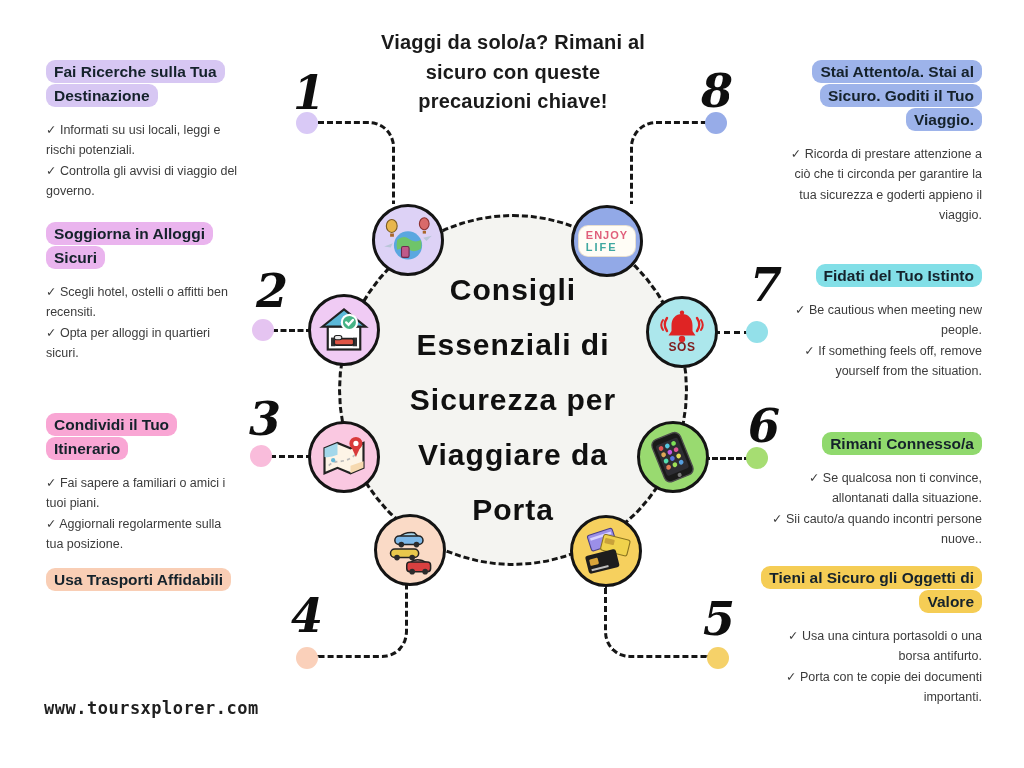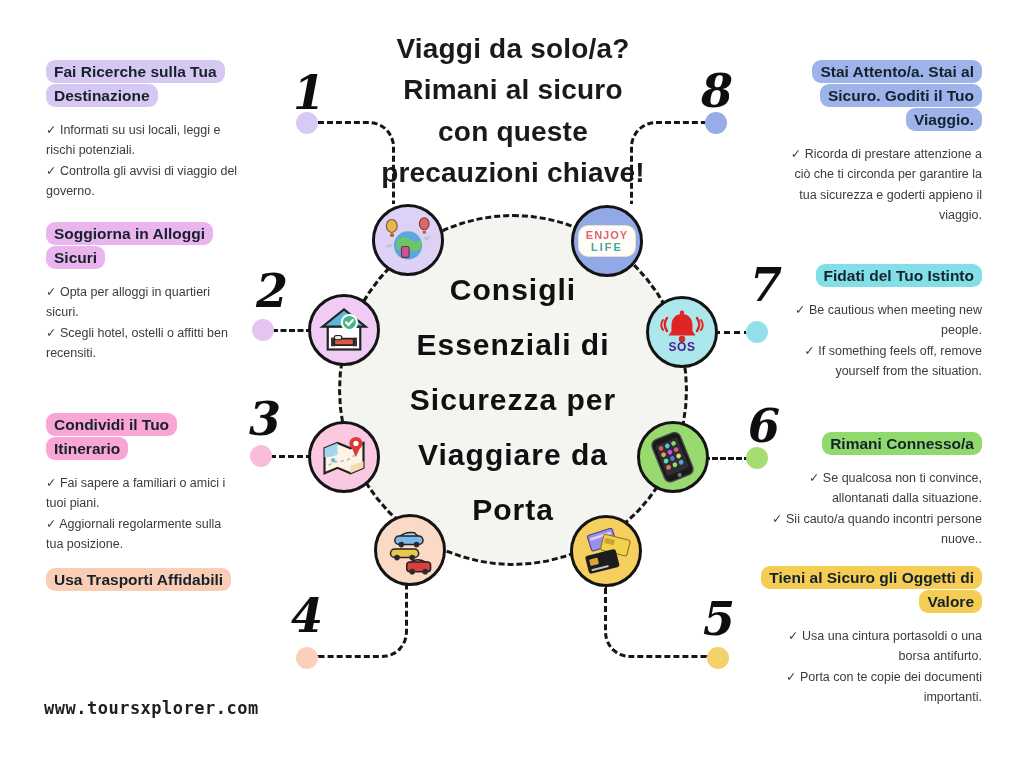--- a/index.html
+++ b/index.html
@@ -6,21 +6,21 @@
   html,body { width:1024px; height:768px; }
   body {
     position:relative; width:1024px; height:768px; background:#ffffff;
     font-family:"Liberation Sans", sans-serif; overflow:hidden;
   }
   .abs { position:absolute; }
 
   
   .title {
     left:380px; top:28px; width:266px; text-align:center;
-    font-weight:800; font-size:28px; line-height:1.48; color:#1a1a1a;
+    font-weight:800; font-size:20px; line-height:1.48; color:#1a1a1a;
     letter-spacing:.2px;
   }
 
   
   .center-circle {
     left:338px; top:214px; width:350px; height:352px; border-radius:50%;
     background:#f4f4f1; border:3px dashed #151515; z-index:1;
   }
   .center-text {
     left:338px; top:262px; width:350px; z-index:2; text-align:center;
@@ -98,23 +98,23 @@
   }
   .i1 { left:372px; top:204px; }
   .i2 { left:308px; top:294px; }
   .i3 { left:308px; top:421px; }
   .i4 { left:374px; top:514px; }
   .i5 { left:570px; top:515px; }
   .i6 { left:637px; top:421px; }
   .i7 { left:646px; top:296px; }
   .i8 { left:571px; top:205px; }
 
-  .sos-label { font-weight:800; font-size:12px; color:#4c1d95; letter-spacing:.5px; margin-top:-4px; }
+  .sos-label { font-weight:800; font-size:12px; color:#7f1d1d; letter-spacing:.5px; margin-top:-4px; }
   .enjoy-badge {
-    background:#fffdf6; border-radius:9px; padding:3px 7px; text-align:center;
+    background:#fffdf6; border-radius:9px; padding:3px 7px; 
     box-shadow:0 0 0 1px #e8e0d0; line-height:1.1;
   }
   .enjoy-badge .l1 { display:block; font-weight:800; font-size:11px; color:#e05f7b; letter-spacing:1px; }
   .enjoy-badge .l2 { display:block; font-weight:800; font-size:11px; color:#3fa8a0; letter-spacing:2px; }
 
   
   .website {
     left:44px; top:698px; font-family:"DejaVu Sans Mono", monospace;
     font-size:17px; color:#1f1f1f; letter-spacing:.5px; font-weight:bold;
   }
@@ -286,22 +286,22 @@
   <span class="hl" style="background-color: rgb(215, 199, 243); text-align: center;">Fai Ricerche sulla Tua Destinazione</span>
   <div class="body">
     <div>✓ Informati su usi locali, leggi e rischi potenziali.</div>
     <div>✓ Controlla gli avvisi di viaggio del governo.</div>
   </div>
 </div>
 
 <div class="abs tip tip2">
   <span class="hl" style="background-color: rgb(234, 180, 238);">Soggiorna in Alloggi Sicuri</span>
   <div class="body">
+    <div>✓ Scegli hotel, ostelli o affitti ben recensiti.</div>
     <div>✓ Opta per alloggi in quartieri sicuri.</div>
-    <div>✓ Scegli hotel, ostelli o affitti ben recensiti.</div>
   </div>
 </div>
 
 <div class="abs tip tip3">
   <span class="hl" style="background-color: rgb(249, 166, 212);">Condividi il Tuo Itinerario</span>
   <div class="body">
     <div>✓ Fai sapere a familiari o amici i tuoi piani.</div>
     <div>✓ Aggiornali regolarmente sulla tua posizione.</div>
   </div>
 </div>

